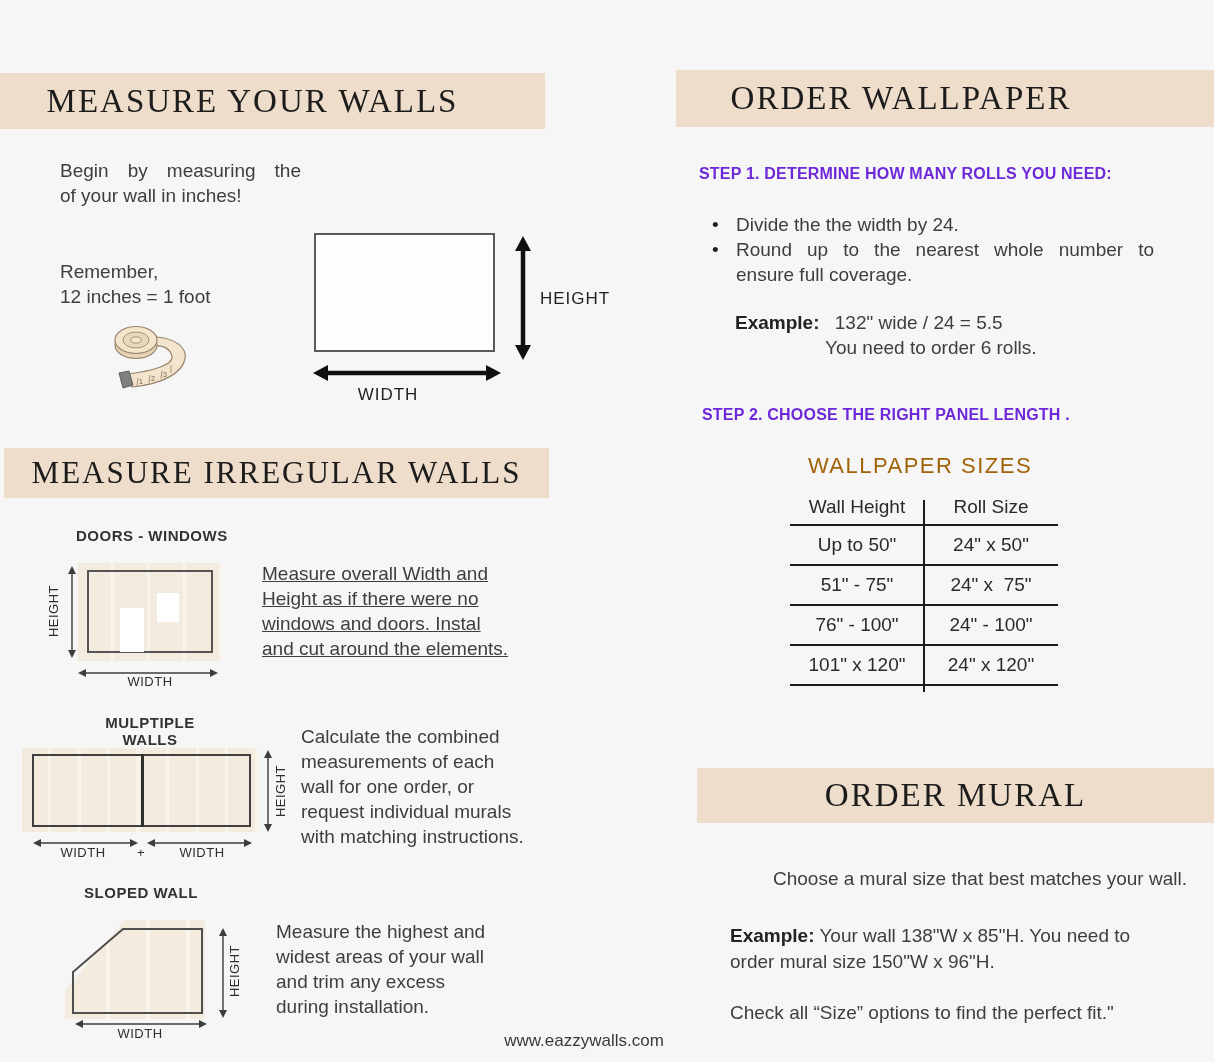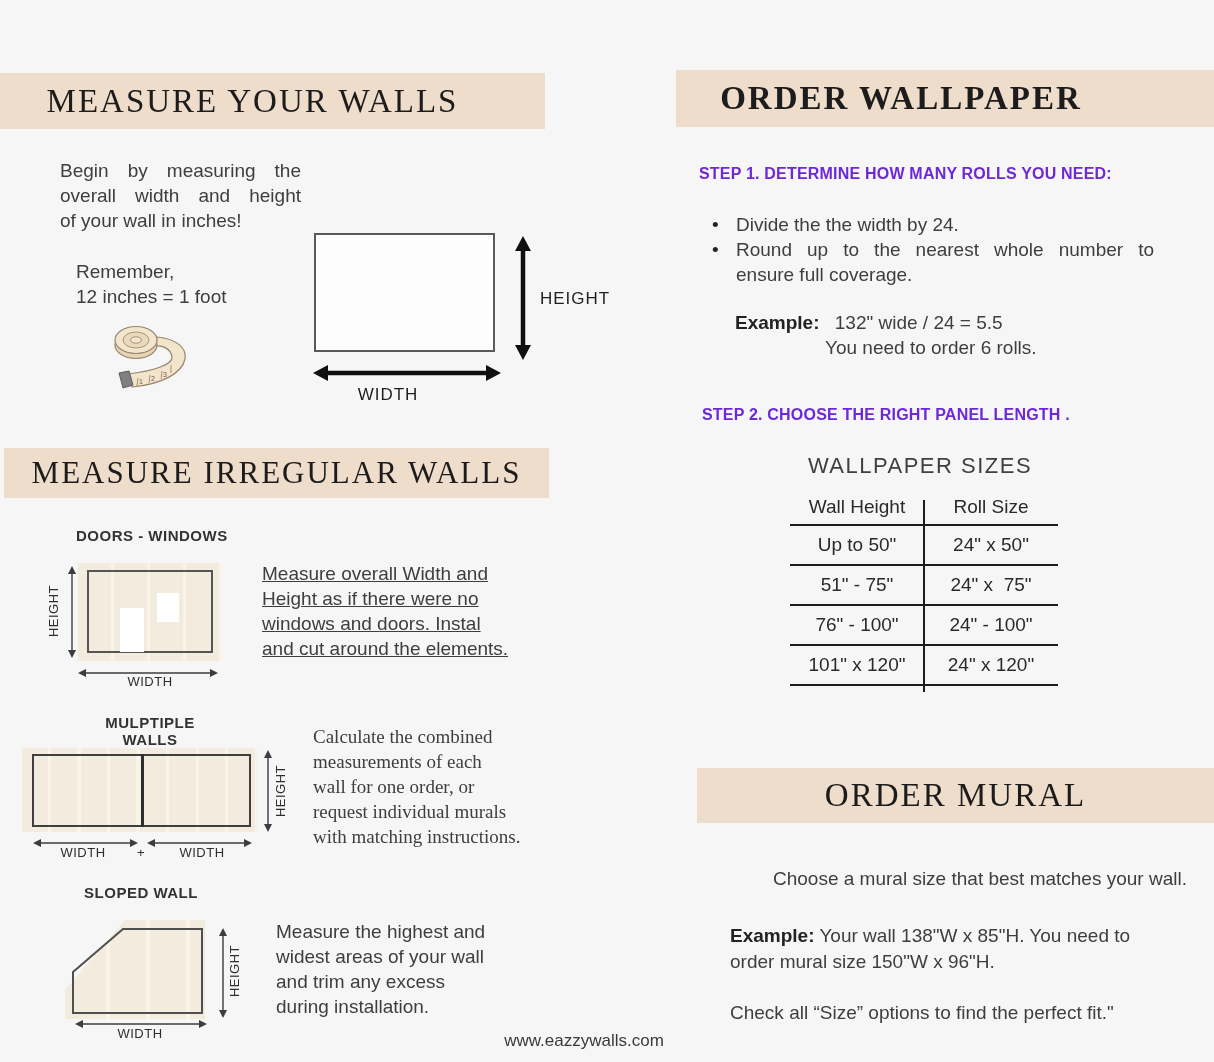--- a/index.html
+++ b/index.html
@@ -13,21 +13,21 @@
   
   .band{
     position:absolute; background:#eeddca; display:flex; align-items:center; justify-content:center;
     font-family:"Liberation Serif","DejaVu Serif",serif;
     color:#1c1c1c; letter-spacing:2px; font-weight:400;
   }
   .band1{left:0; top:73px; width:545px; height:56px; font-size:33px;}
   .band1 span{padding-right:40px;text-align:center;}
   .band2{left:4px; top:448px; width:545px; height:50px; font-size:31px;}
   .band3{left:676px; top:70px; width:538px; height:57px; font-size:33px;}
-  .band3 span{padding-right:88px;font-weight:bold;}
+  .band3 span{padding-right:88px;}
   .band4{left:697px; top:768px; width:517px; height:55px; font-size:33px;}
   
   .p{font-size:19px; line-height:25px; color:#3e3e3e;}
   .pre{white-space:pre-line;}
   .jline{text-align:justify; text-align-last:justify;}
   .sublabel{font-size:15px; font-weight:700; letter-spacing:.5px; color:#333;}
   .dimlabel{font-size:17px; font-weight:500; letter-spacing:1px; color:#1f1f1f; line-height:18px;}
   .dimsmall{font-size:13px; font-weight:500; letter-spacing:.5px; color:#2e2e2e; line-height:16px; text-align:center;}
   .vtext{position:absolute; white-space:nowrap; transform:translate(-50%,-50%) rotate(-90deg);}
   .ctr{text-align:center;}
@@ -56,40 +56,39 @@
   .b-item{display:flex;}
   .b-dot{flex:0 0 24px; font-size:19px; line-height:25px; color:#222;}
   .b-txt{flex:1;}
   .size-table{position:absolute; left:790px; top:490px; width:268px;}
   .trow{display:flex; border-bottom:2px solid #1c1c1c;}
   .trow.thead{height:34px; line-height:34px;}
   .trow.tr{height:38px; line-height:38px;}
   .tcell{width:50%; text-align:center; font-size:19px; color:#2a2a2a; white-space:pre;}
   .vline{position:absolute; left:133px; top:10px; width:2px; height:192px; background:#1c1c1c;}
   .table-title{position:absolute; left:770px; top:453px; width:300px; text-align:center;
-    font-size:22px; letter-spacing:1.5px; color:#404040;}
+    font-size:22px; letter-spacing:1.5px; color:#a16207;}
   .footer{position:absolute; left:0; top:1031px; width:1168px; text-align:center;
     font-size:17px; color:#3a3a3a;}
 </style>
 </head>
 <body>
 
 <div class="poster">
 
   <div class="band band1">
     <span>MEASURE YOUR WALLS</span>
   </div>
 
   <div class="abs p" style="left:60px; top:158px; width:241px;">
     <div class="jline">Begin by measuring the</div>
-    <div class="jline">overall width and height</div>
     <div>of your wall in inches!</div>
   </div>
 
-  <div class="abs p pre" style="left:60px; top:259px;margin-left:16px;">Remember,
+  <div class="abs p pre" style="left:60px; top:259px;">Remember,
 12 inches = 1 foot</div>
 
   <svg class="abs" style="left:103px; top:317px;" width="105" height="82" viewBox="0 0 105 82">
     <path d="M54 20 C74 22 84 31 82 42 C79 56 60 67 29 70 L24 57 C52 54 70 47 69 40 C68 32 60 28 52 29 Z" fill="#f3e4ce" stroke="#97866c" stroke-width="1.2"></path>
     <polygon points="16,56 26,54 30,68 20,71" fill="#808080" stroke="#5e5e5e" stroke-width="1"></polygon>
     <line x1="34" y1="69" x2="35" y2="61" stroke="#a8916d" stroke-width="1"></line>
     <line x1="46" y1="66" x2="47" y2="58" stroke="#a8916d" stroke-width="1"></line>
     <line x1="58" y1="62" x2="59" y2="54" stroke="#a8916d" stroke-width="1"></line>
     <line x1="68" y1="56" x2="68" y2="48" stroke="#a8916d" stroke-width="1"></line>
     <text x="36" y="67" font-size="7" fill="#6d5c44">1</text>
@@ -157,21 +156,21 @@
     <polygon points="105,7 97,3 97,11" fill="#3d3d3d"></polygon>
   </svg>
   <svg class="abs" style="left:147px; top:836px;" width="105" height="14">
     <line x1="5" y1="7" x2="100" y2="7" stroke="#3d3d3d" stroke-width="1.4"></line>
     <polygon points="0,7 8,3 8,11" fill="#3d3d3d"></polygon>
     <polygon points="105,7 97,3 97,11" fill="#3d3d3d"></polygon>
   </svg>
   <div class="abs dimsmall" style="left:33px; top:845px; width:100px;">WIDTH</div>
   <div class="abs dimsmall" style="left:131px; top:845px; width:20px;">+</div>
   <div class="abs dimsmall" style="left:152px; top:845px; width:100px;">WIDTH</div>
-  <div class="abs p pre" style="left:313px; top:724px; width:240px;font-family:Liberation Serif, serif;">Calculate the combined
+  <div class="abs p pre" style="left:301px; top:724px; width:240px;">Calculate the combined
 measurements of each
 wall for one order, or
 request individual murals
 with matching instructions.</div>
 
   <div class="abs sublabel ctr" style="left:71px; top:884px; width:140px;">SLOPED WALL</div>
   <svg class="abs" style="left:60px; top:915px;" width="150" height="106" viewBox="0 0 150 106">
     <defs>
       <clipPath id="swclip">
           <polygon points="5,75 65,5 145,5 145,104 5,104"></polygon>

